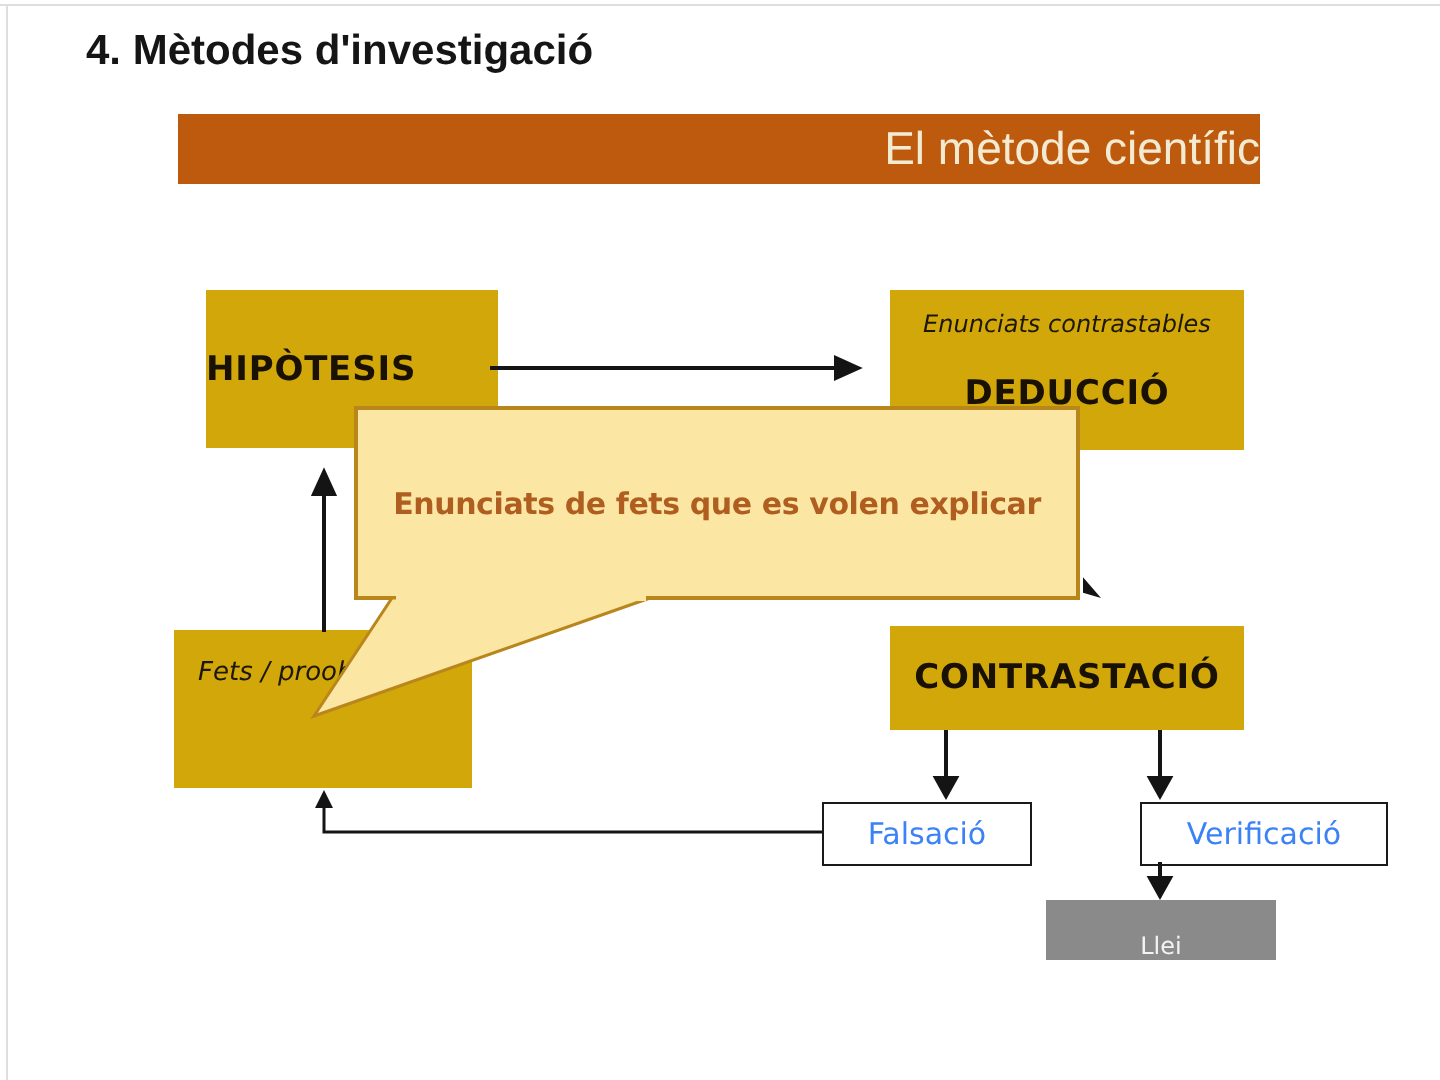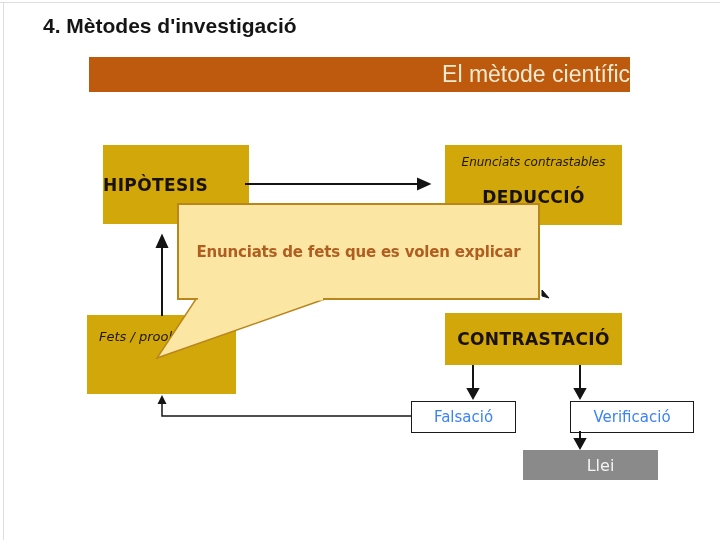--- a/index.html
+++ b/index.html
@@ -45,22 +45,22 @@
 
   .whitebox{
     position:absolute;background:#ffffff;border:1px solid #1a1a1a;z-index:1;
     display:flex;align-items:center;justify-content:center;
     font-size:15px;color:#3b82f6;white-space:nowrap;
   }
   #box-falsacio{left:411px;top:401px;width:103px;height:30px;}
   #box-verificacio{left:523px;top:401px;width:122px;height:30px;margin-left:47px;}
   #box-llei{
     position:absolute;left:523px;top:450px;width:115px;height:30px;background:var(--gray);
-    display:flex;align-items:center;justify-content:center;
-    font-size:16px;color:#f4f4f4;z-index:1;padding-left:20px;
+    display:flex;align-items:flex-end;justify-content:center;
+    font-size:12px;color:#f4f4f4;z-index:1;
   }
 
   #connectors{position:absolute;left:0;top:0;width:720px;height:540px;z-index:2;pointer-events:none;}
 
   .callout{
     position:absolute;left:177px;top:203px;width:363px;height:97px;z-index:3;
     background:var(--callout-fill);border:2px solid var(--callout-border);
     box-sizing:border-box;display:flex;align-items:center;justify-content:center;
   }
   .callout span{

